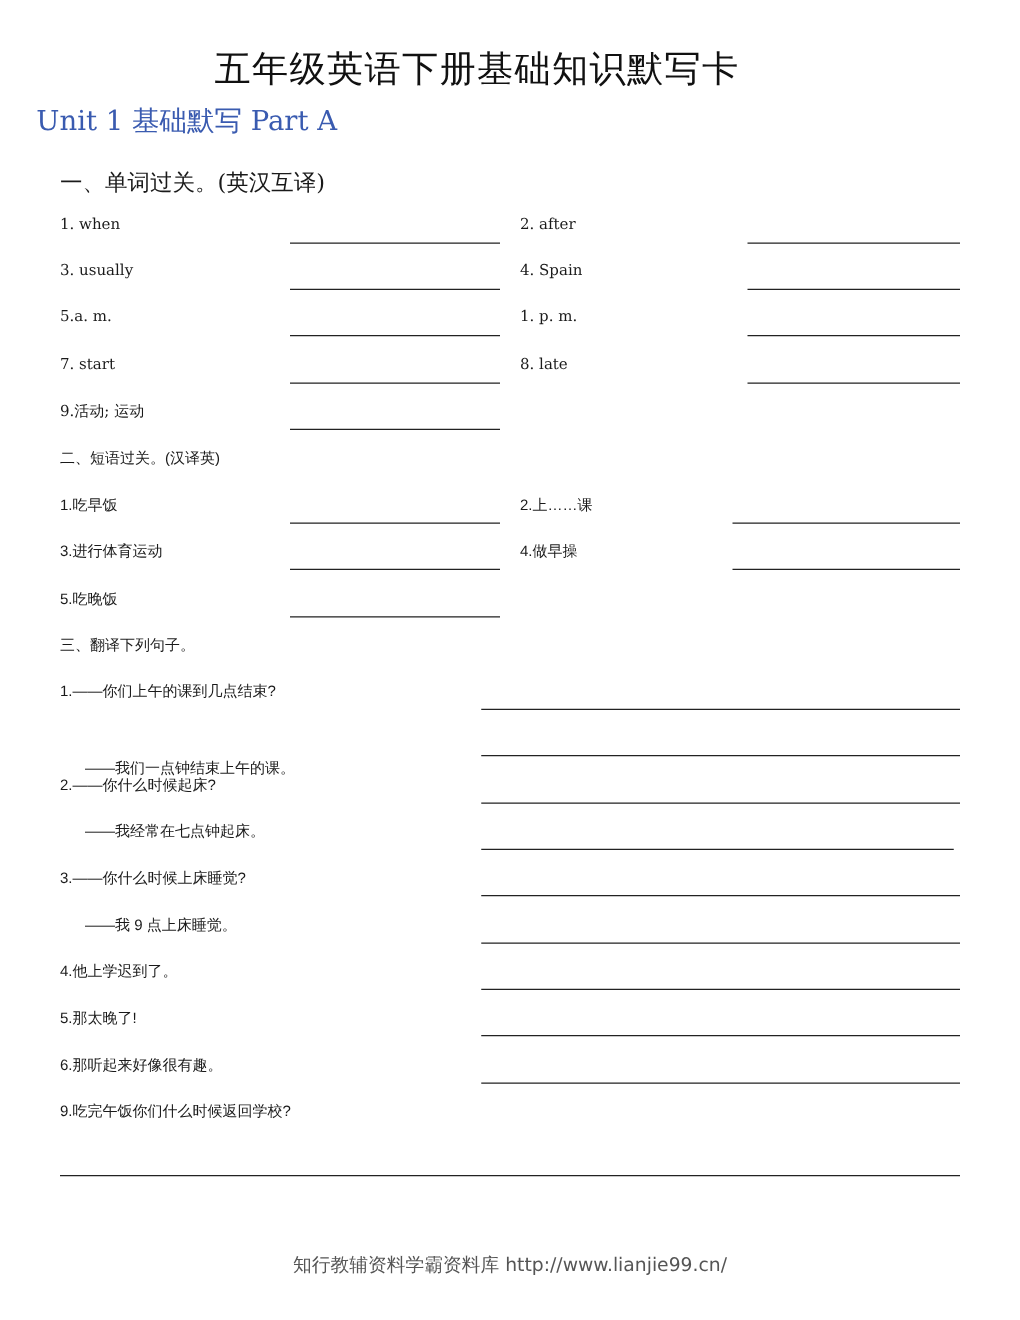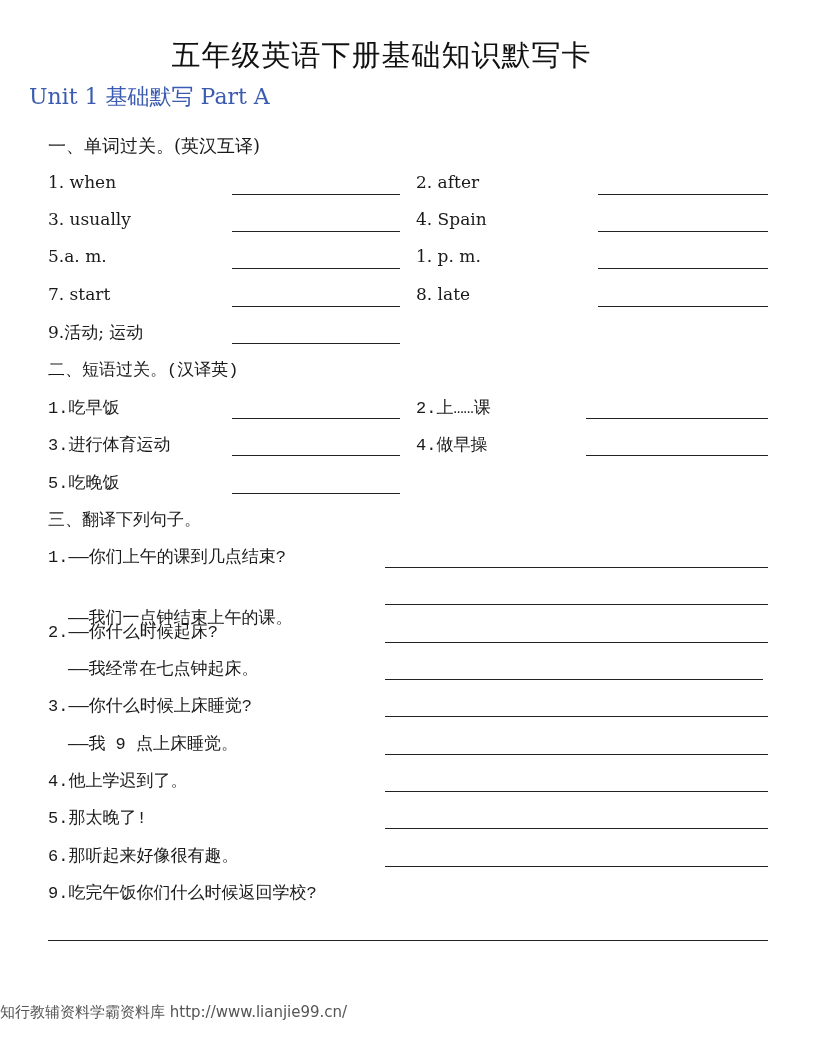--- a/index.html
+++ b/index.html
@@ -2,24 +2,24 @@
 <html><head>
 <meta charset="utf-8">
 <style>
   html, body { margin: 0; padding: 0; background: #ffffff; }
   body { width: 816px; height: 1056px; position: relative; overflow: hidden;
          font-family: "DejaVu Serif", "Liberation Serif", serif; color: #1a1a1a; }
   .abs { position: absolute; white-space: nowrap; }
   .title { left: 17px; width: 729px; top: 36px; text-align: center; font-size: 29px; letter-spacing: 1px; color: #111; }
   .subtitle { left: 0; width: 816px; top: 82px; font-size: 22px; color: #3a5bb0; padding-left: 29px; }
   .sec { font-size: 18px; left: 48px; text-align: right; }
-  .item { font-size: 17px; }
+  .item { font-size: 12px; }
   .line { position: absolute; height: 0; border-top: 1.3px solid #222; }
-  .sent { font-size: 17px; font-family: Liberation Mono, monospace; }
-  .footer { left: 0; width: 816px; top: 1003px; text-align: left; font-size: 15px;
+  .sent { font-size: 12px; font-family: Liberation Sans, sans-serif; }
+  .footer { left: 0; width: 816px; top: 1003px; text-align: center; font-size: 15px;
             font-family: "DejaVu Sans", "Liberation Sans", sans-serif; color: #555; }
 </style>
 </head>
 <body>
 
 <div class="abs title">五年级英语下册基础知识默写卡</div>
 <div class="abs subtitle">Unit 1 基础默写  Part A</div>
 
 <div class="abs sec" style="top:134px;">一、单词过关。(英汉互译)</div>
 

